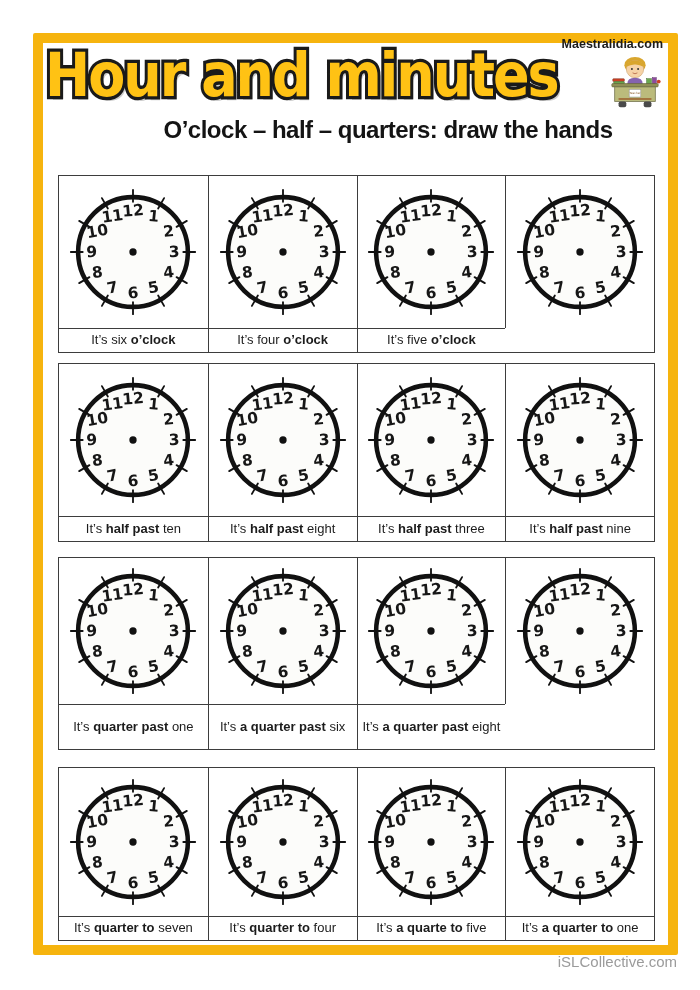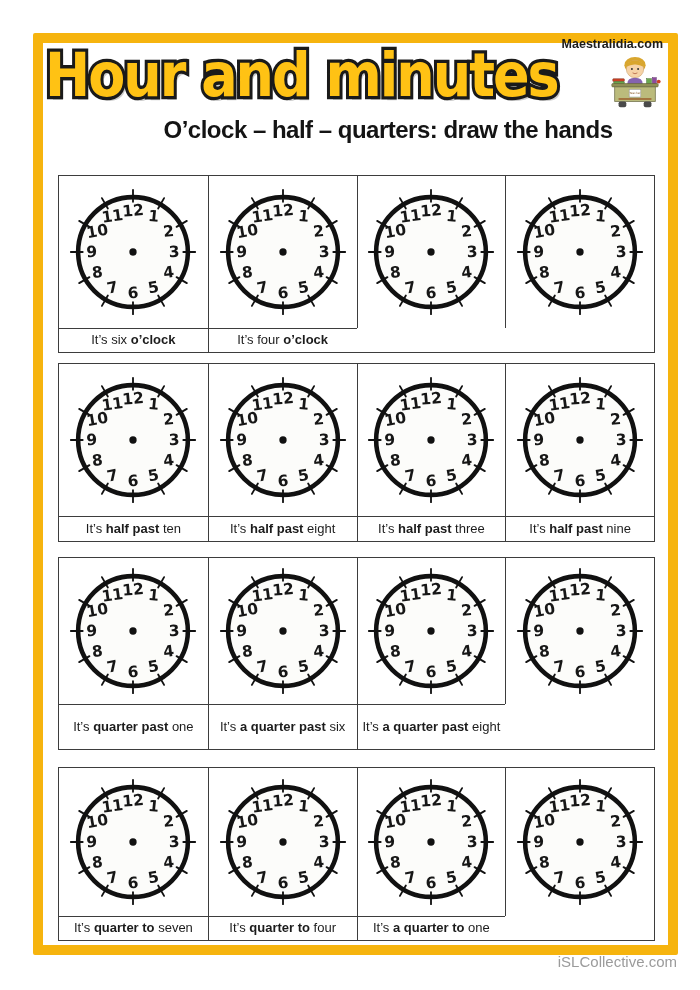--- a/index.html
+++ b/index.html
@@ -190,20 +190,23 @@
             <text x="47.49999999999998" y="31.028856829700274" text-anchor="middle" dominant-baseline="central" font-size="17" class="num" transform="rotate(-8 47.49999999999998 31.028856829700274)">11</text>
             <circle cx="70" cy="70" r="4" fill="#111"></circle>
           </svg>
         </div>
         <div class="cap">
           <span><span>It’s six </span><b>o’clock</b></span>
         </div>
         <div class="cap">
           <span><span>It’s four </span><b>o’clock</b></span>
         </div>
+        <div class="cap">
+          <span><span>It’s five </span><b>o’clock</b></span>
+        </div>
       </div>
       <div class="rowtable" style="top: 363px; grid-template-rows: 152px 25px;">
         <div class="clockcell">
           <svg width="128" height="128" viewBox="0 0 140 140">
             <circle cx="70" cy="70" r="60" fill="#fcfcfa" stroke="#111" stroke-width="5"></circle>
             <line x1="70" y1="15" x2="70" y2="2" stroke="#111" stroke-width="2" stroke-linecap="round"></line>
             <text x="70" y="25" text-anchor="middle" dominant-baseline="central" font-size="17" class="num" transform="rotate(-5 70 25)">12</text>
             <line x1="97.5" y1="22.36860279185587" x2="104" y2="11.110272542658166" stroke="#111" stroke-width="2" stroke-linecap="round"></line>
             <text x="92.5" y="31.02885682970026" text-anchor="middle" dominant-baseline="central" font-size="17" class="num" transform="rotate(6 92.5 31.02885682970026)">1</text>
             <line x1="117.63139720814412" y1="42.5" x2="128.88972745734182" y2="36" stroke="#111" stroke-width="2" stroke-linecap="round"></line>
@@ -584,19 +587,22 @@
             <circle cx="70" cy="70" r="4" fill="#111"></circle>
           </svg>
         </div>
         <div class="cap">
           <span><span>It’s </span><b>quarter to</b><span> seven</span></span>
         </div>
         <div class="cap">
           <span><span>It’s </span><b>quarter to</b><span> four</span></span>
         </div>
         <div class="cap">
+          <span><span>It’s </span><b>a quarte to</b><span> five</span></span>
+        </div>
+        <div class="cap">
           <span><span>It’s </span><b>a quarter to</b><span> one</span></span>
         </div>
       </div>
     </div>
 
   <div class="watermark">iSLCollective.com</div>
 </div>
 
 </body></html>

